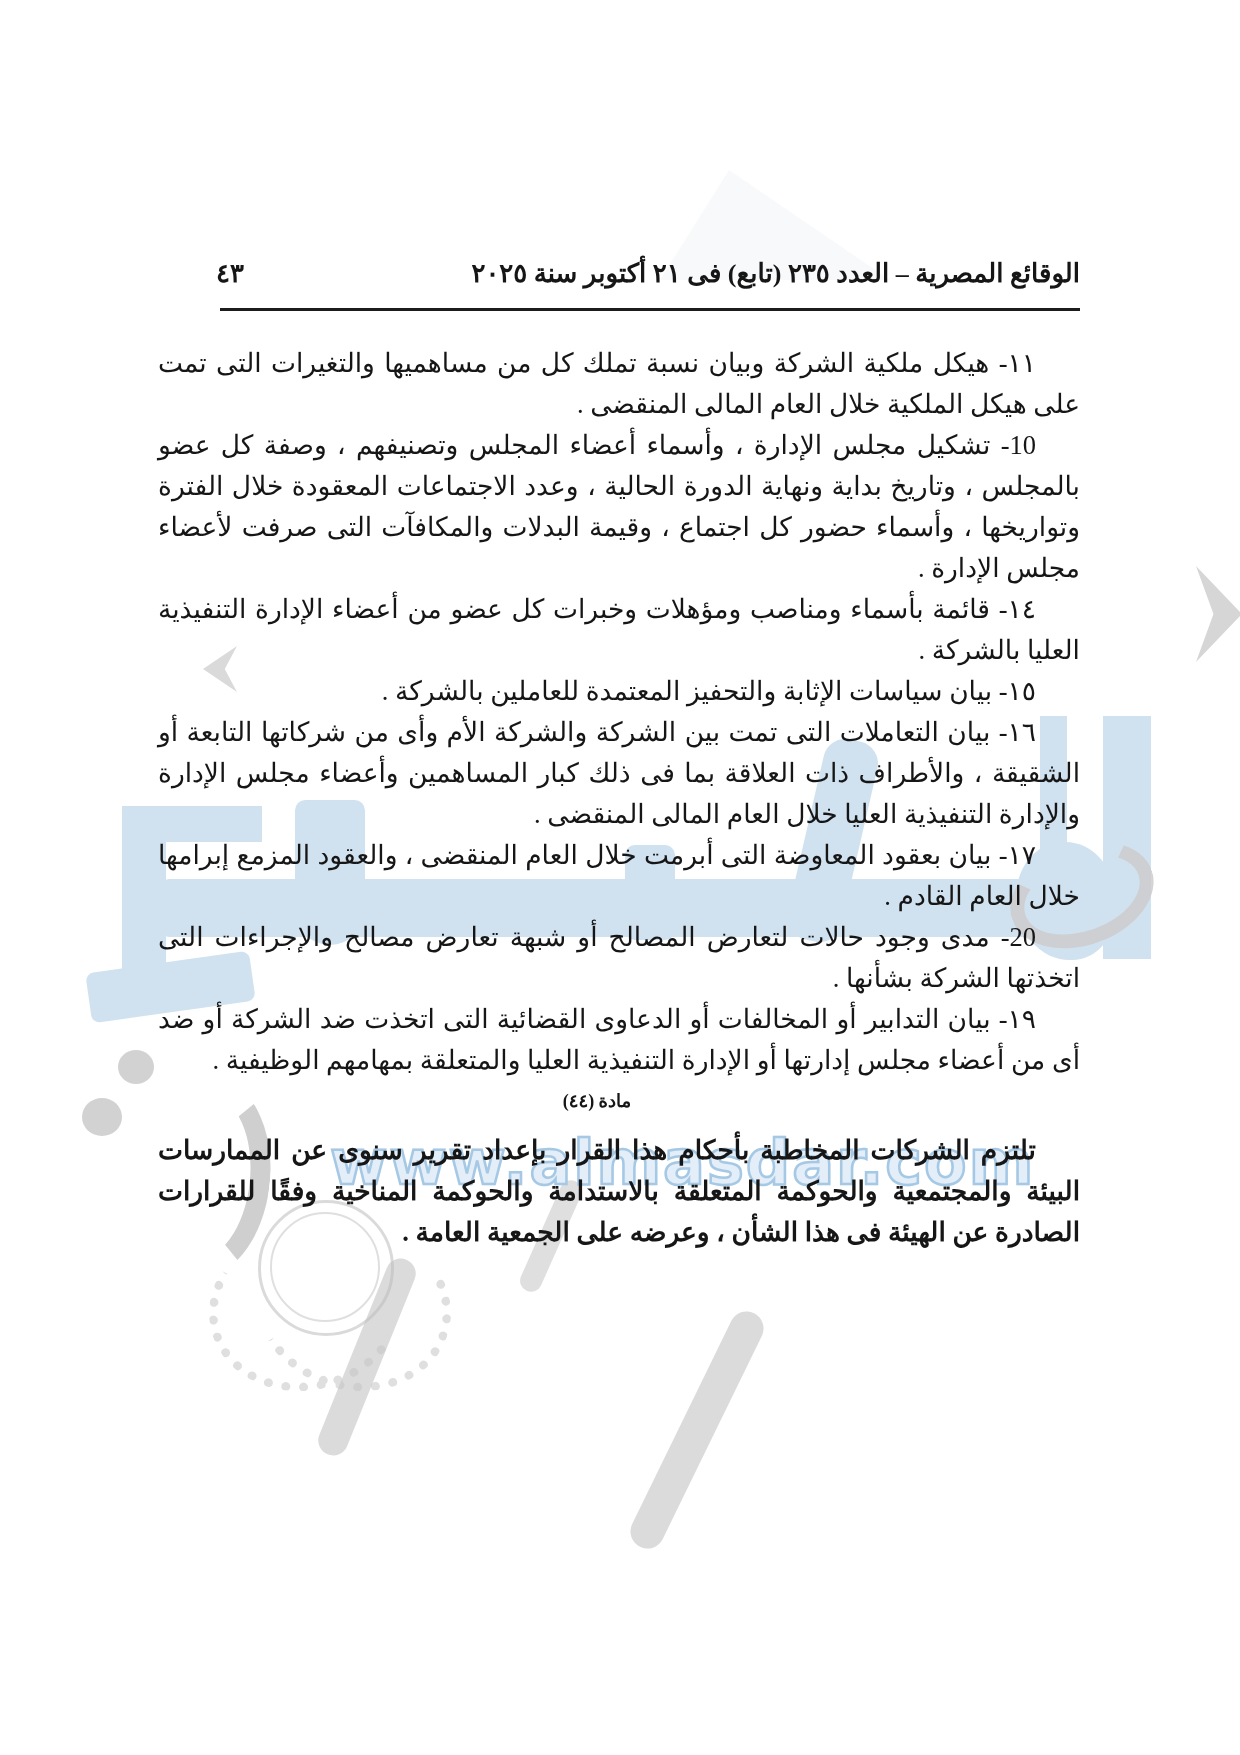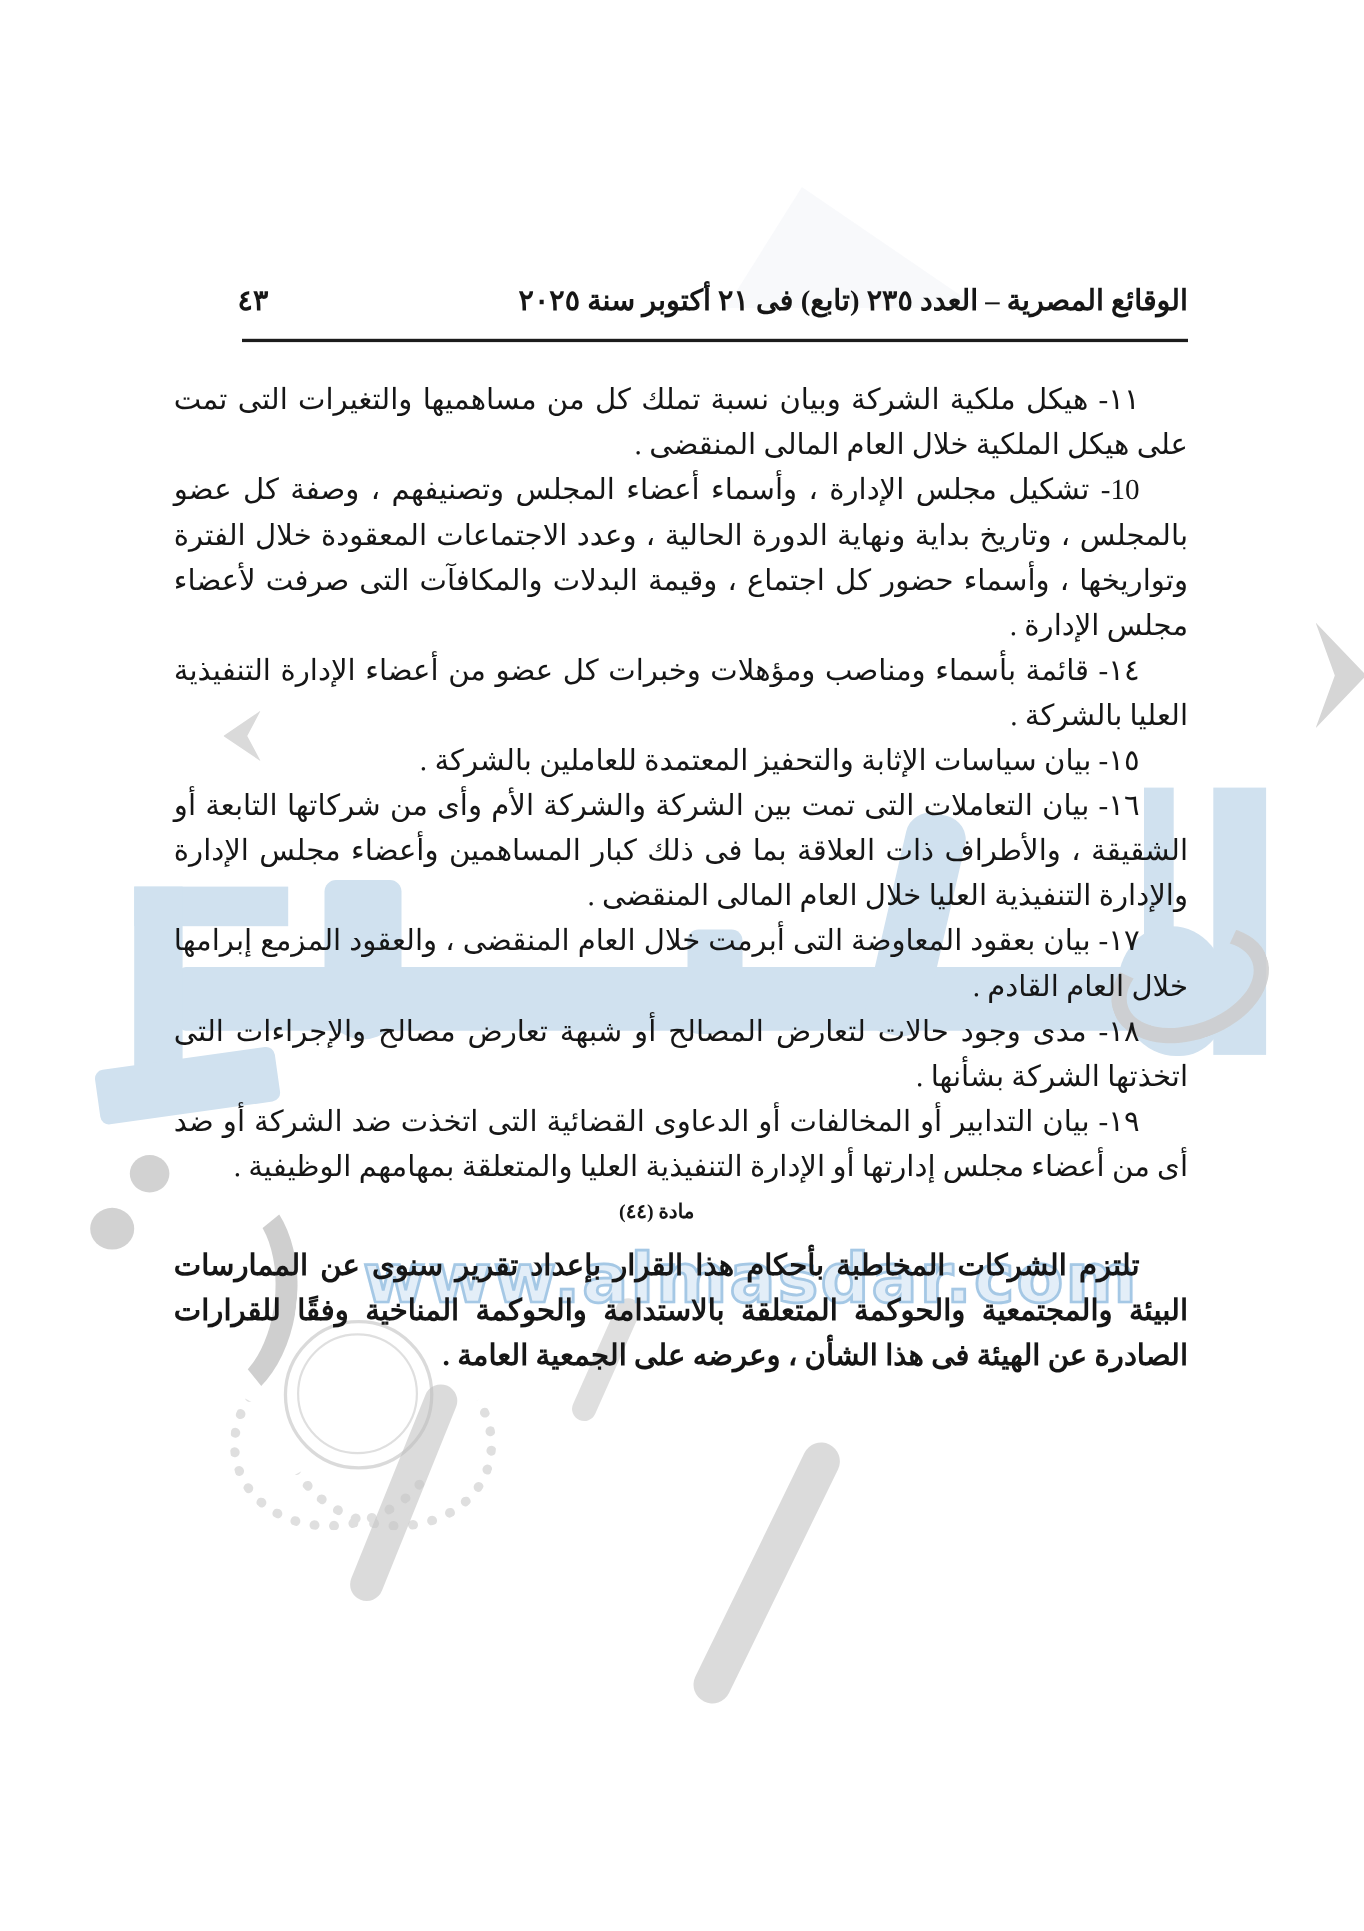--- a/index.html
+++ b/index.html
@@ -115,21 +115,21 @@
     </div>
     <div class="rule"></div>
 
     <div class="body-text">
       <p>١١- هيكل ملكية الشركة وبيان نسبة تملك كل من مساهميها والتغيرات التى تمت على هيكل الملكية خلال العام المالى المنقضى .</p>
       <p>10- تشكيل مجلس الإدارة ، وأسماء أعضاء المجلس وتصنيفهم ، وصفة كل عضو بالمجلس ، وتاريخ بداية ونهاية الدورة الحالية ، وعدد الاجتماعات المعقودة خلال الفترة وتواريخها ، وأسماء حضور كل اجتماع ، وقيمة البدلات والمكافآت التى صرفت لأعضاء مجلس الإدارة .</p>
       <p>١٤- قائمة بأسماء ومناصب ومؤهلات وخبرات كل عضو من أعضاء الإدارة التنفيذية العليا بالشركة .</p>
       <p>١٥- بيان سياسات الإثابة والتحفيز المعتمدة للعاملين بالشركة .</p>
       <p>١٦- بيان التعاملات التى تمت بين الشركة والشركة الأم وأى من شركاتها التابعة أو الشقيقة ، والأطراف ذات العلاقة بما فى ذلك كبار المساهمين وأعضاء مجلس الإدارة والإدارة التنفيذية العليا خلال العام المالى المنقضى .</p>
       <p>١٧- بيان بعقود المعاوضة التى أبرمت خلال العام المنقضى ، والعقود المزمع إبرامها خلال العام القادم .</p>
-      <p>١٨- مدى وجود حالات لتعارض المصالح أو شبهة تعارض مصالح والإجراءات التى اتخذتها الشركة بشأنها .</p>
+      <p>20- مدى وجود حالات لتعارض المصالح أو شبهة تعارض مصالح والإجراءات التى اتخذتها الشركة بشأنها .</p>
       <p>١٩- بيان التدابير أو المخالفات أو الدعاوى القضائية التى اتخذت ضد الشركة أو ضد أى من أعضاء مجلس إدارتها أو الإدارة التنفيذية العليا والمتعلقة بمهامهم الوظيفية .</p>
 
       <p class="h-article">مادة (٤٤)</p>
       <p class="final">تلتزم الشركات المخاطبة بأحكام هذا القرار بإعداد تقرير سنوى عن الممارسات البيئة والمجتمعية والحوكمة المتعلقة بالاستدامة والحوكمة المناخية وفقًا للقرارات الصادرة عن الهيئة فى هذا الشأن ، وعرضه على الجمعية العامة .</p>
     </div>
   </div>
 
 </div>
 
 </body></html>

